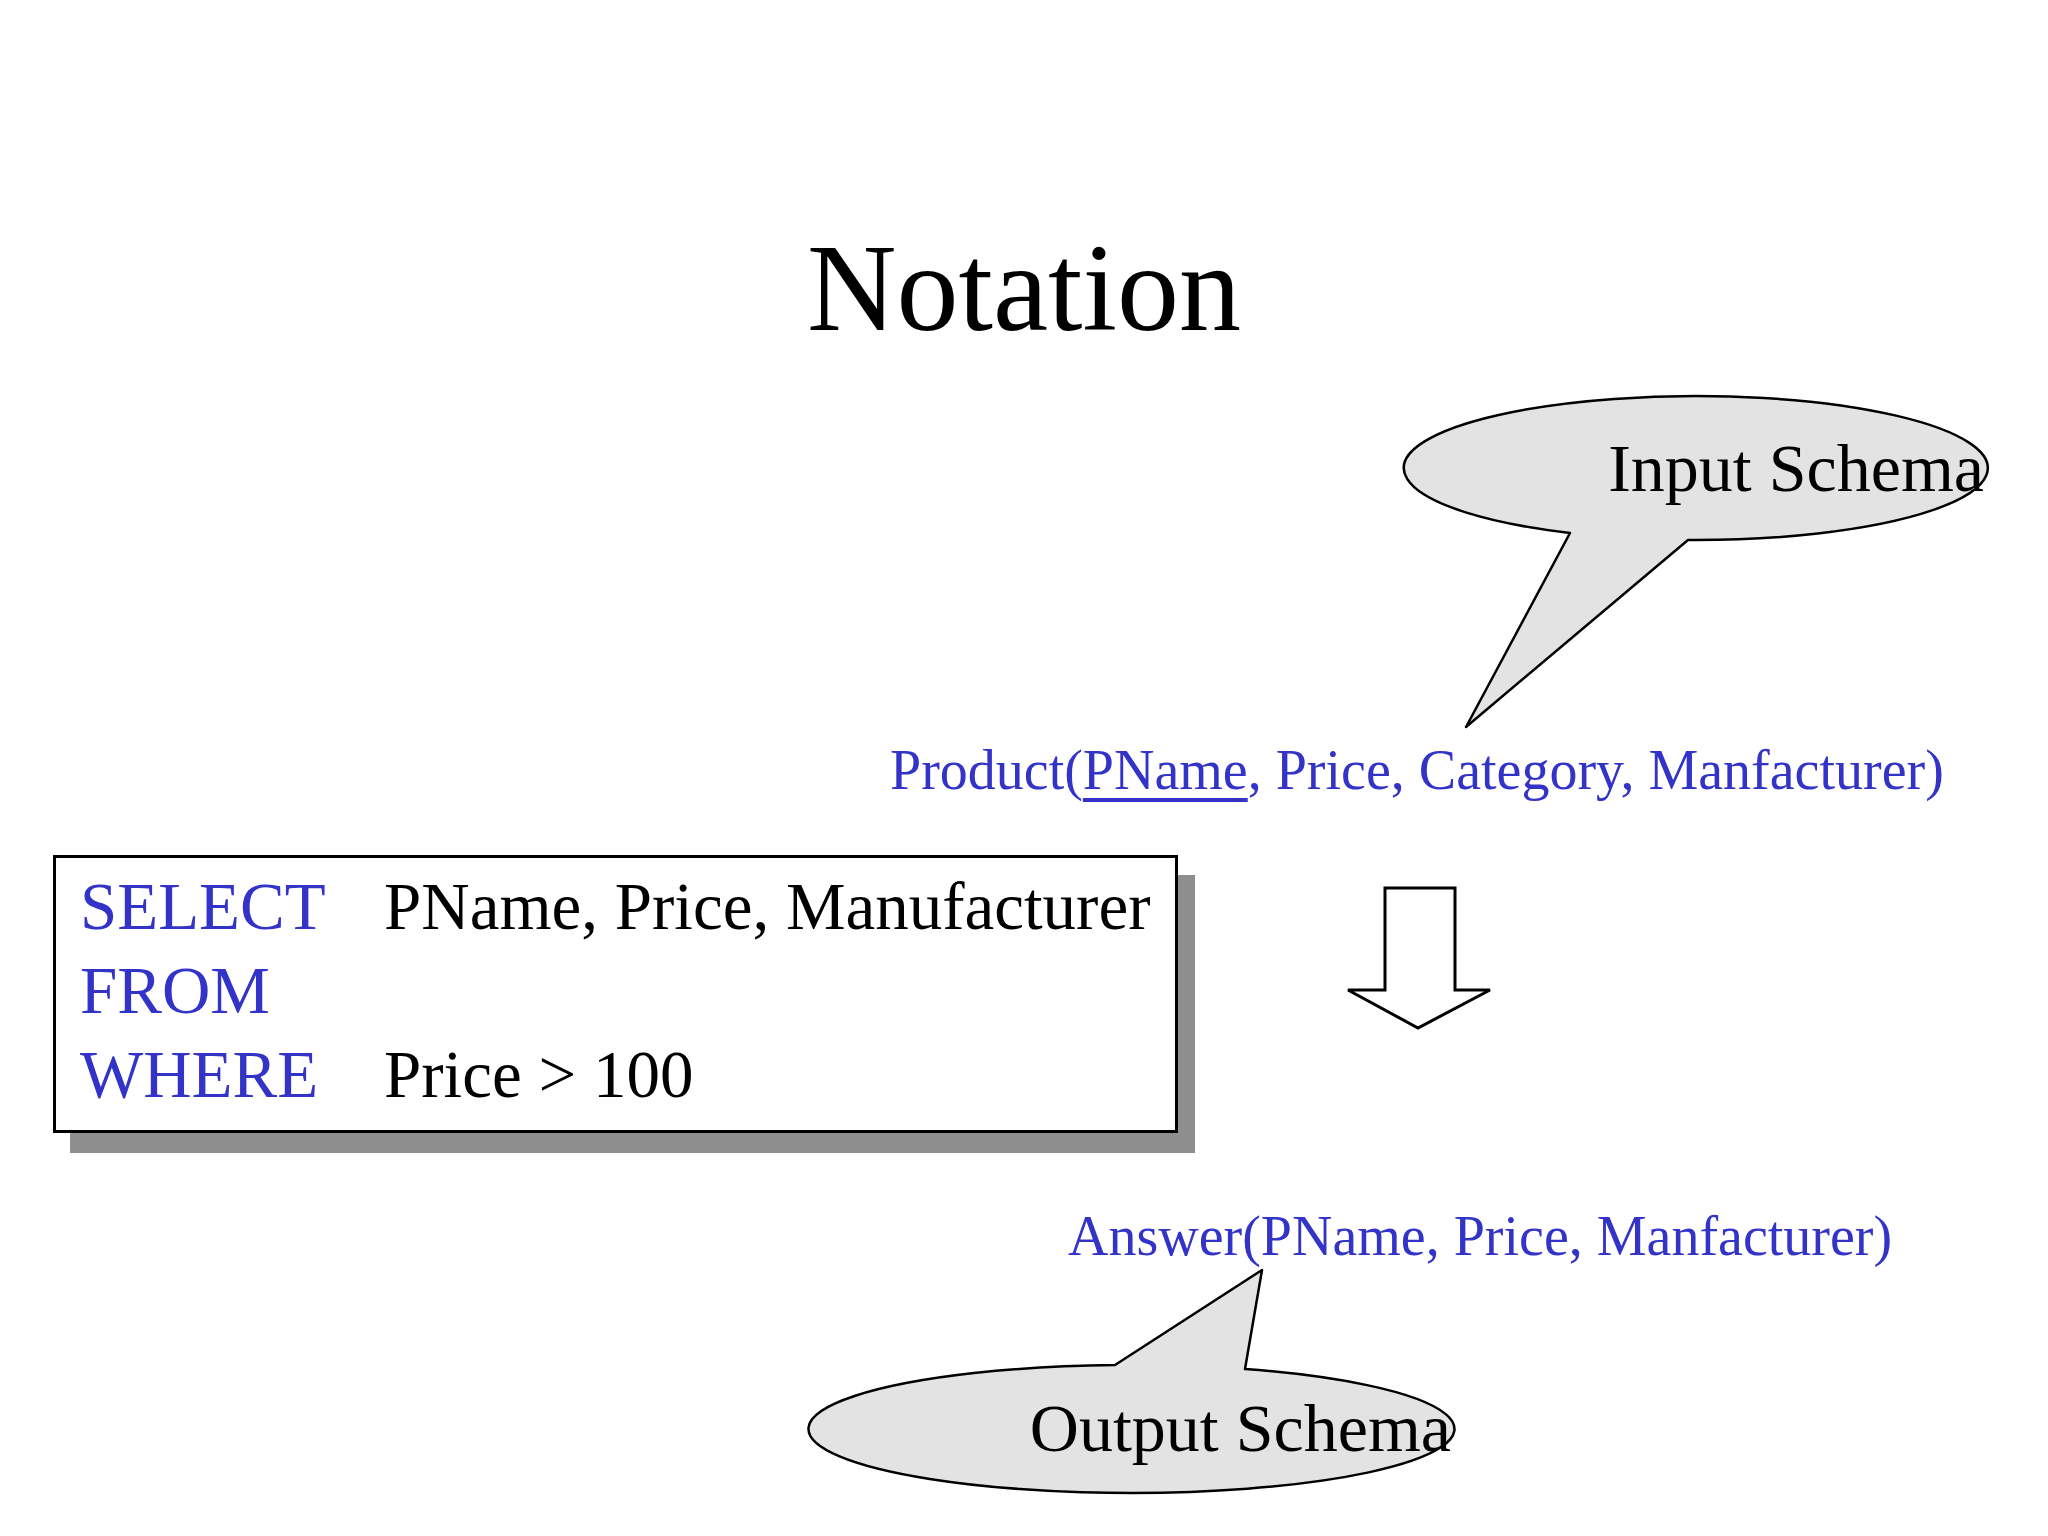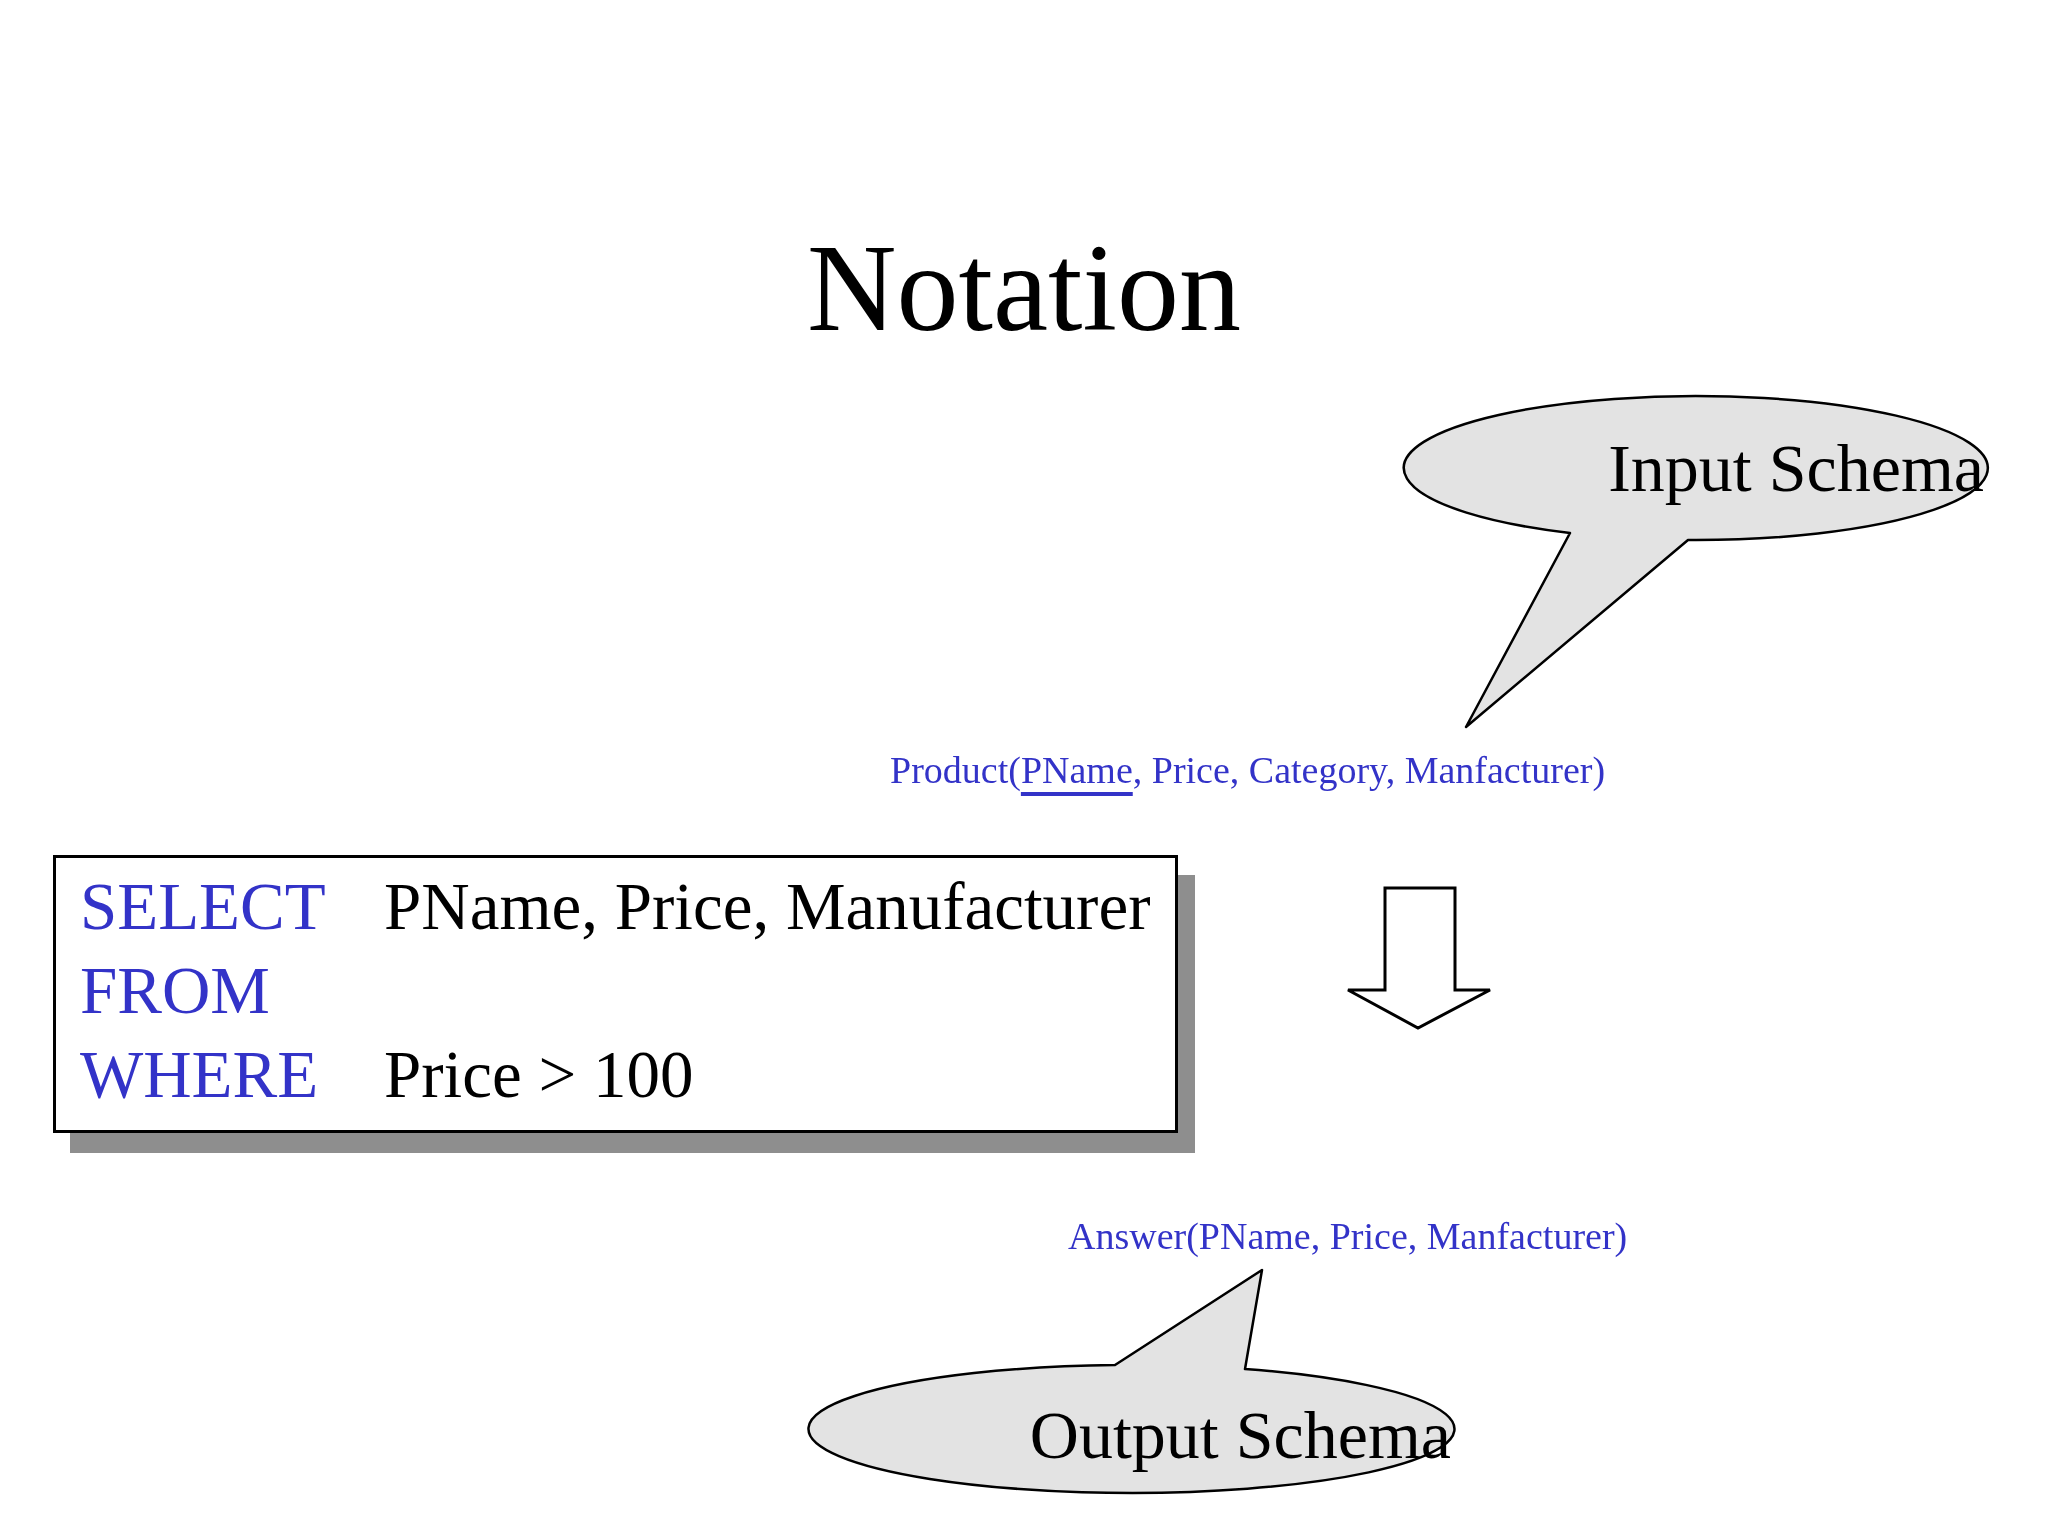--- a/index.html
+++ b/index.html
@@ -30,24 +30,24 @@
   }
   .callout-label {
     position: absolute;
     text-align: right;
     font-size: 68px;
     line-height: 88px;
     color: #000000;
     white-space: nowrap;
   }
   .input-callout-label { left: 1400px; top: 424px; width: 584px; }
-  .output-callout-label { left: 805px; top: 1384px; width: 646px; margin-top: 7px; }
+  .output-callout-label { left: 805px; top: 1384px; width: 646px; }
   .schema-line {
     position: absolute;
-    font-size: 38px;
+    font-size: 56px;
     line-height: 72px;
     color: #3333C8;
     white-space: nowrap;
   }
   .input-schema-line { left: 890px; top: 734px; }
   .answer-schema-line { left: 1068px; top: 1200px; }
   .pname-key {
     text-decoration: underline;
     text-decoration-thickness: 4px;
     text-underline-offset: 9px;

